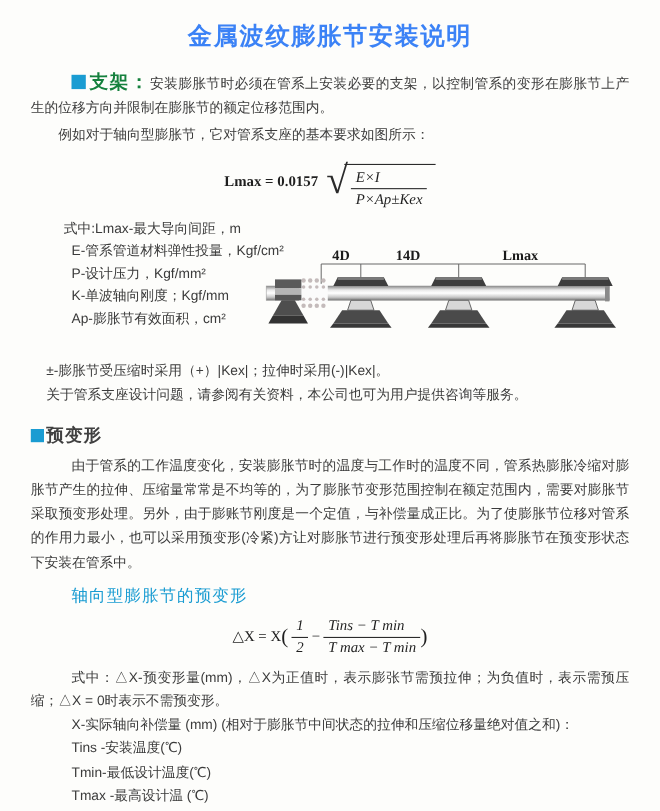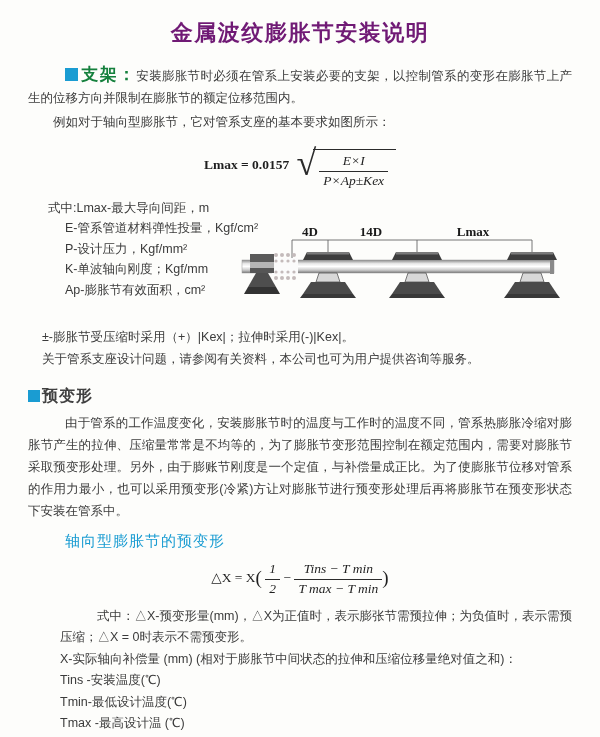--- a/index.html
+++ b/index.html
@@ -7,21 +7,21 @@
     width:600px; height:737px;
     background:#fdfdfb;
     font-family:"Liberation Sans", sans-serif;
     color:#3b3b3b;
     overflow:hidden;
   }
   .page { padding:12px 28px 0 28px; }
 
   .doc-title {
     text-align:center;
-    font-size:22px; font-weight:bold; color:#701a75;
+    font-size:22px; font-weight:bold; color:#3b82f6;
     letter-spacing:1.5px;
     margin:6px 0 16px 0;
   }
 
   .para {
     font-size:12.5px; line-height:22px;
     text-align:justify;
     margin:0;
   }
   .p1 { text-indent:37px; }
@@ -42,52 +42,52 @@
 
   .formula {
     text-align:center;
     font-family:"Liberation Serif", serif;
     font-size:13.5px; color:#1f1f1f;
     margin:10px 0 8px 0;
   }
   .f-bold { font-weight:bold;margin-top:12px; }
   .frac {
     display:inline-block; vertical-align:middle;
-    text-align:center; font-style:italic;
+    text-align:left; font-style:italic;
     line-height:1.25;
   }
   .frac .num { display:block; border-bottom:1px solid #2b2b2b; padding:0 4px 1px 4px; }
   .frac .den { display:block; padding:1px 4px 0 4px; }
   .sqrt { display:inline-flex; align-items:flex-start; vertical-align:middle; margin-left:4px; }
   .sqrt .radical { font-size:36px; line-height:40px; font-weight:400; color:#2b2b2b; }
   .sqrt .radicand { border-top:1.5px solid #2b2b2b; padding:3px 8px 0 6px; margin-top:6px; margin-left:-3px; }
   .bigparen { font-size:19px; vertical-align:-2px; font-style:normal; }
 
   .defs-wrap { position:relative; margin-top:8px; min-height:128px; }
   .defs div {
     font-size:12.5px; line-height:20.5px; margin-left:37px;
   }
-  .defs div:first-child { margin-left:20px; }
+  .defs div:first-child { margin-left:30px; }
 
   .diagram-svg { position:absolute; left:212px; top:26px; }
 
   .pm-note, .consult {
     font-size:12.5px; line-height:22px; margin:0 0 0 14px;
   }
 
   .h2 {
     font-size:16px; font-weight:bold; color:#404040;
     margin:16px 0 5px 0; letter-spacing:1px;
   }
   .h3-axial {
     font-size:15px; color:#1a9cd2;
     margin:10px 0 2px 37px; letter-spacing:1px;
   }
 
-  .notes div { font-size:12.5px; line-height:21.5px;margin-left:32px; }
+  .notes div { font-size:12.5px; line-height:21.5px; }
   .n-indent { text-indent:37px; text-align:justify; }
   .n-left { margin-left:37px; }
 </style>
 </head>
 <body>
 
 <div class="page">
 
   <h1 class="doc-title">金属波纹膨胀节安装说明</h1>
 

